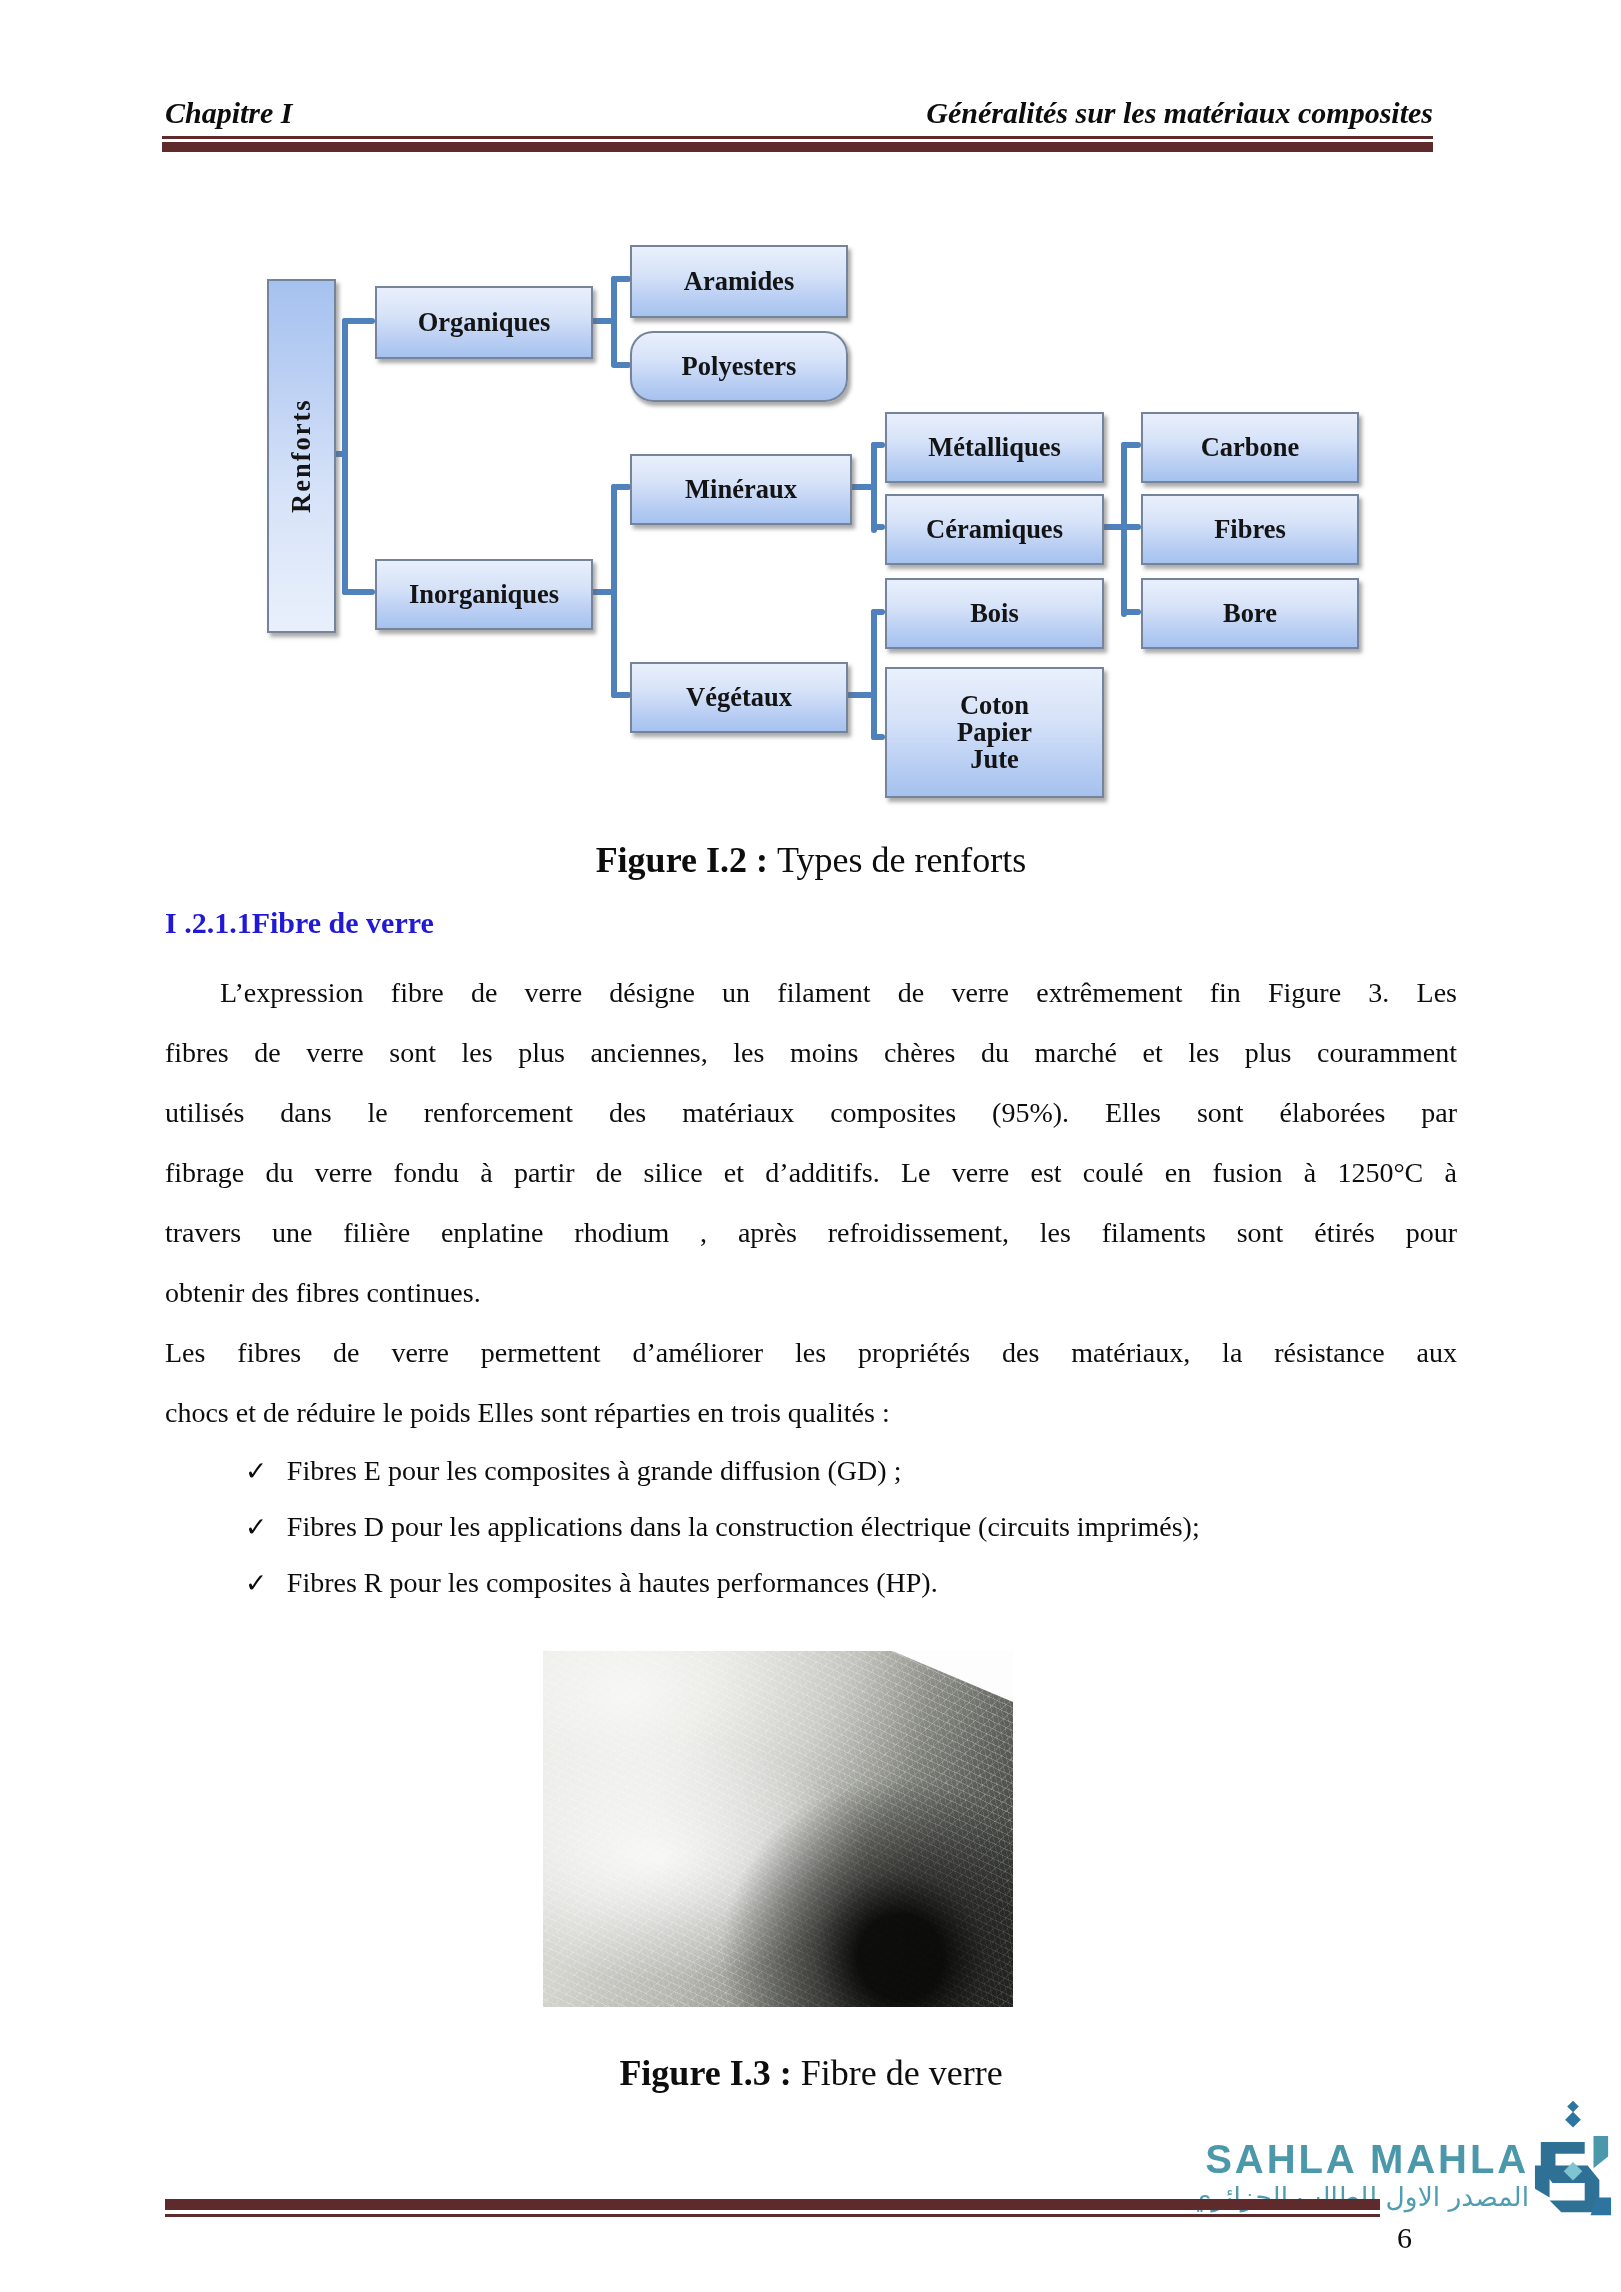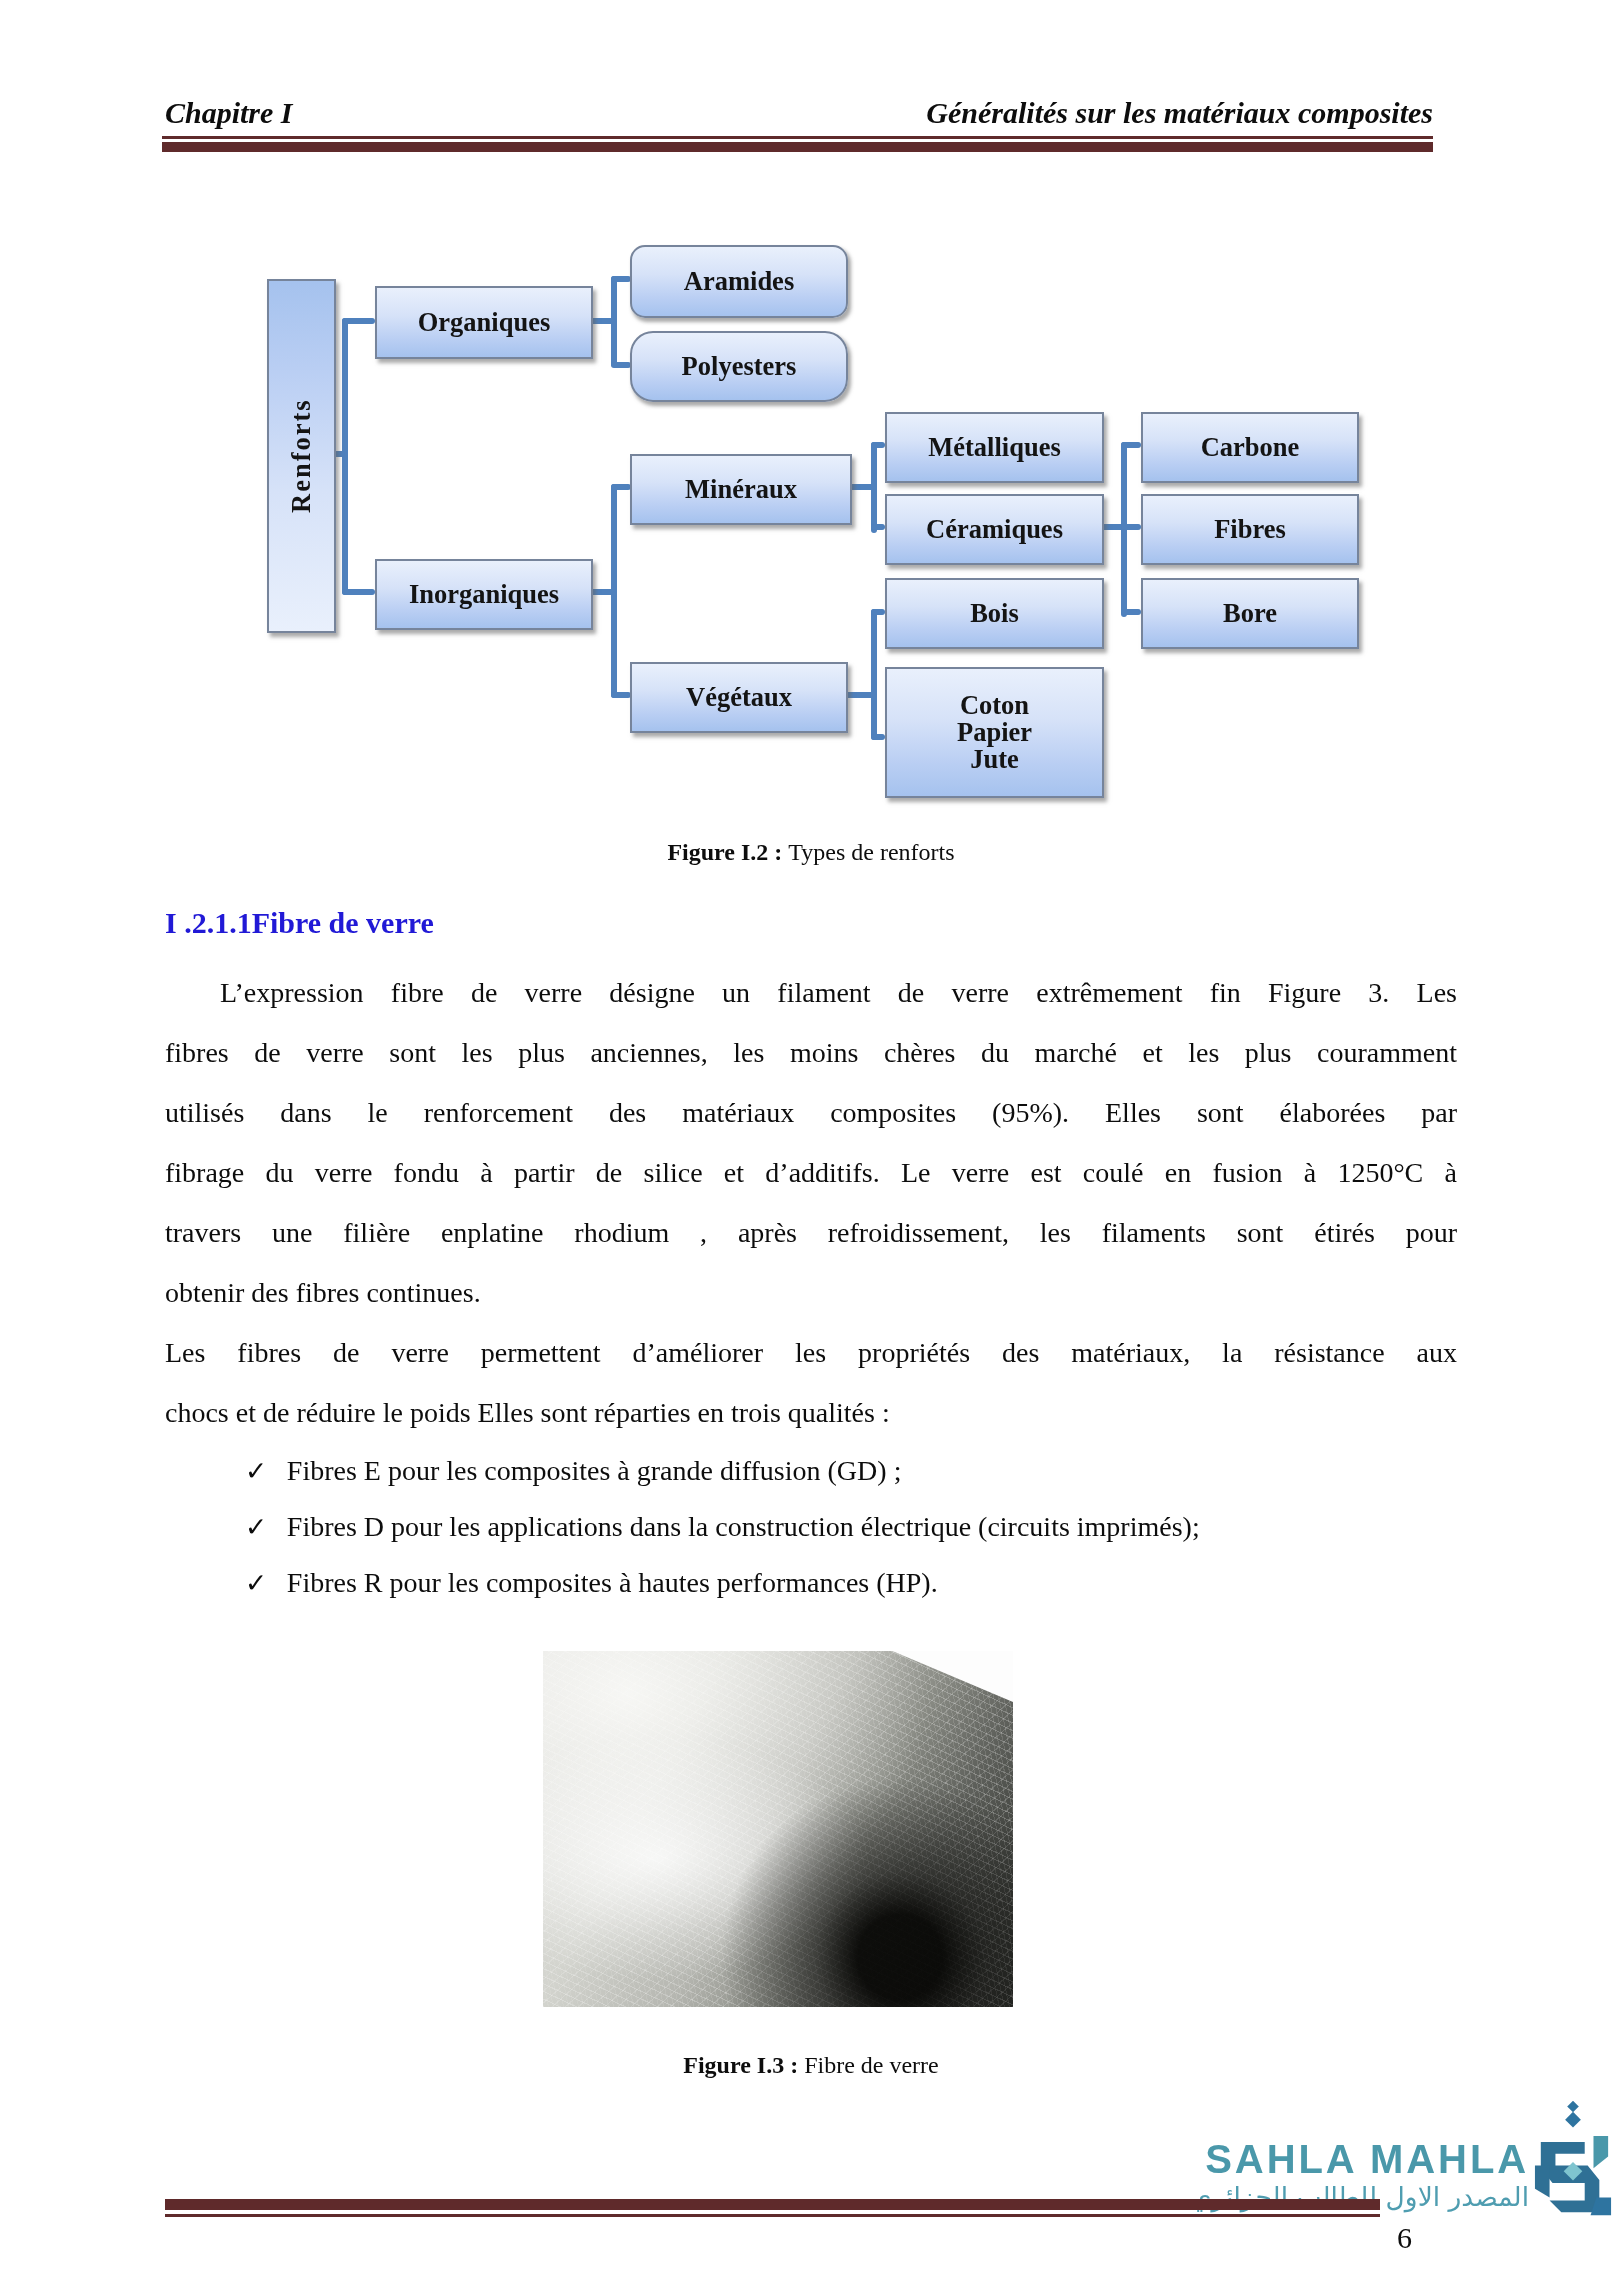--- a/index.html
+++ b/index.html
@@ -16,21 +16,21 @@
   .conn{position:absolute;background:#4f81bd;border-radius:2.9px;}
   .box{position:absolute;display:flex;align-items:center;justify-content:center;text-align:center;
        background:linear-gradient(to bottom,#e9f0fc 0%,#d6e2f8 40%,#b9cef3 75%,#a5c2ee 100%);
        border:2px solid #76849b;box-shadow:2.9px 3.9px 3.9px rgba(100,100,100,0.55);
        font-weight:bold;font-size:26.5px;color:#141414;}
   .box.vert{writing-mode:vertical-rl;transform:rotate(180deg);letter-spacing:2px;
             box-shadow:-2.9px -3.9px 3.9px rgba(100,100,100,0.55);}
   .box.multi{white-space:pre-line;line-height:27px;}
 
   
-  .caption{position:absolute;left:165px;width:1292px;text-align:center;font-size:24px;color:#0d0d0d;}
+  .caption{position:absolute;left:165px;width:1292px;text-align:center;font-size:36px;color:#0d0d0d;}
   .caption b{font-weight:bold;}
   #sec-heading{position:absolute;left:165px;top:906px;font-size:30px;font-weight:bold;color:#2119d6;}
 
   
   #textblock{position:absolute;left:165px;top:964px;width:1292px;font-size:28px;color:#0d0d0d;}
   .tline{height:60px;line-height:57px;text-align:justify;overflow:hidden;}
   .tline.fill{text-align-last:justify;}
   .chk-item{height:56px;line-height:53px;padding-left:80px;display:flex;align-items:baseline;}
   .chk{font-family:"DejaVu Sans",sans-serif;font-size:26.5px;margin-right:19.6px;color:#0d0d0d;}
 
@@ -89,21 +89,21 @@
       <div class="conn" style="left: 1121px; top: 442px; width: 19.6px; height: 5.9px;"></div>
       <div class="conn" style="left: 1121px; top: 524px; width: 19.6px; height: 5.9px;"></div>
       <div class="conn" style="left: 1121px; top: 609px; width: 19.6px; height: 5.9px;"></div>
       <div class="conn" style="left: 844px; top: 692px; width: 33px; height: 5.9px;"></div>
       <div class="conn" style="left: 871px; top: 609px; width: 5.9px; height: 131px;"></div>
       <div class="conn" style="left: 871px; top: 609px; width: 13.7px; height: 5.9px;"></div>
       <div class="conn" style="left: 871px; top: 734px; width: 13.7px; height: 5.9px;"></div>
       <div class="box vert" style="left: 267px; top: 279px; width: 65px; height: 350px;">Renforts</div>
       <div class="box" style="left: 375px; top: 286px; width: 214px; height: 69px;">Organiques</div>
       <div class="box" style="left: 375px; top: 559px; width: 214px; height: 67px;">Inorganiques</div>
-      <div class="box" style="left: 630px; top: 245px; width: 214px; height: 69px; border-radius: 15px;">Aramides</div>
+      <div class="box" style="left: 630px; top: 245px; width: 214px; height: 69px;">Aramides</div>
       <div class="box" style="left: 630px; top: 331px; width: 214px; height: 67px; border-radius: 23px;">Polyesters</div>
       <div class="box" style="left: 630px; top: 454px; width: 218px; height: 67px;">Minéraux</div>
       <div class="box" style="left: 630px; top: 662px; width: 214px; height: 67px;">Végétaux</div>
       <div class="box" style="left: 885px; top: 412px; width: 215px; height: 67px;">Métalliques</div>
       <div class="box" style="left: 885px; top: 494px; width: 215px; height: 67px;">Céramiques</div>
       <div class="box" style="left: 1141px; top: 412px; width: 214px; height: 67px;">Carbone</div>
       <div class="box" style="left: 1141px; top: 494px; width: 214px; height: 67px;">Fibres</div>
       <div class="box" style="left: 1141px; top: 578px; width: 214px; height: 67px;">Bore</div>
       <div class="box" style="left: 885px; top: 578px; width: 215px; height: 67px;">Bois</div>
       <div class="box multi" style="left: 885px; top: 667px; width: 215px; height: 127px;">Coton

